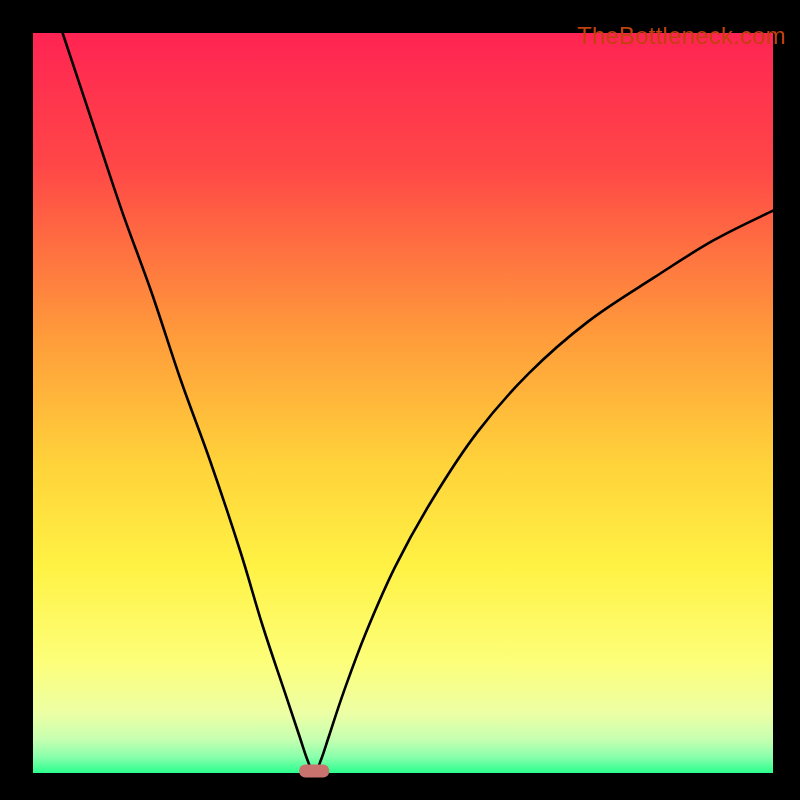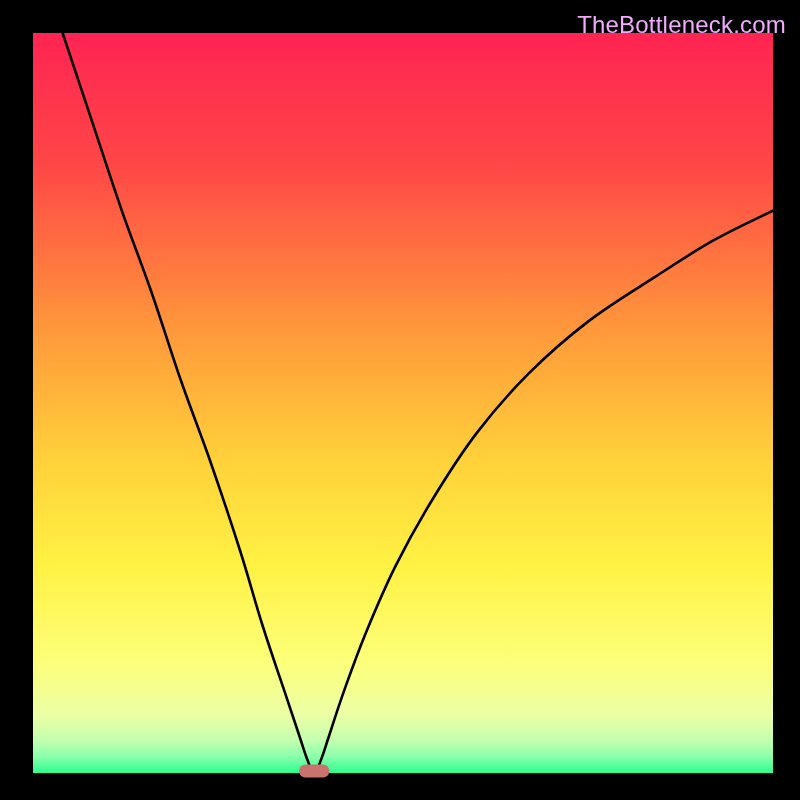--- a/index.html
+++ b/index.html
@@ -12,23 +12,23 @@
     font-family: Arial, Helvetica, sans-serif;
   }
   .frame {
     position: relative;
     width: 800px;
     height: 800px;
     background: #000;
   }
   .watermark {
     position: absolute;
-    top: 11px;
+    top: 22px;
     right: 14px;
-    color: #f0abfc;
+    color: #c2410c;
     font-size: 24px;
     font-weight: 500;
     letter-spacing: 0.2px;
     z-index: 10;
     user-select: none;
   }
   svg {
     position: absolute;
     top: 0;
     left: 0;

